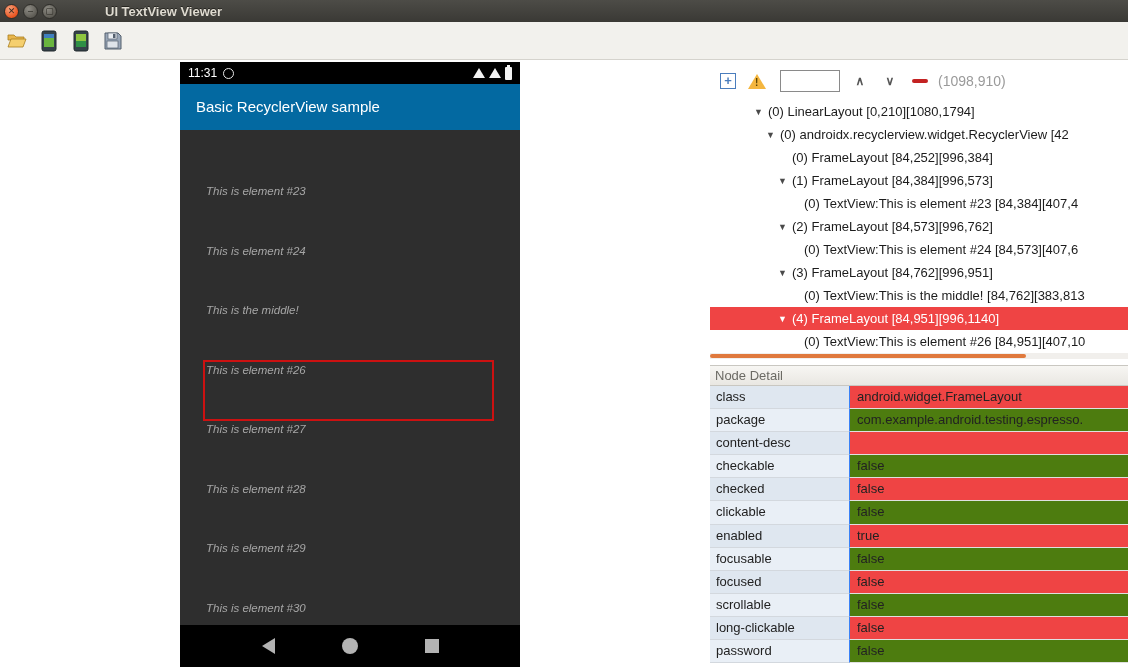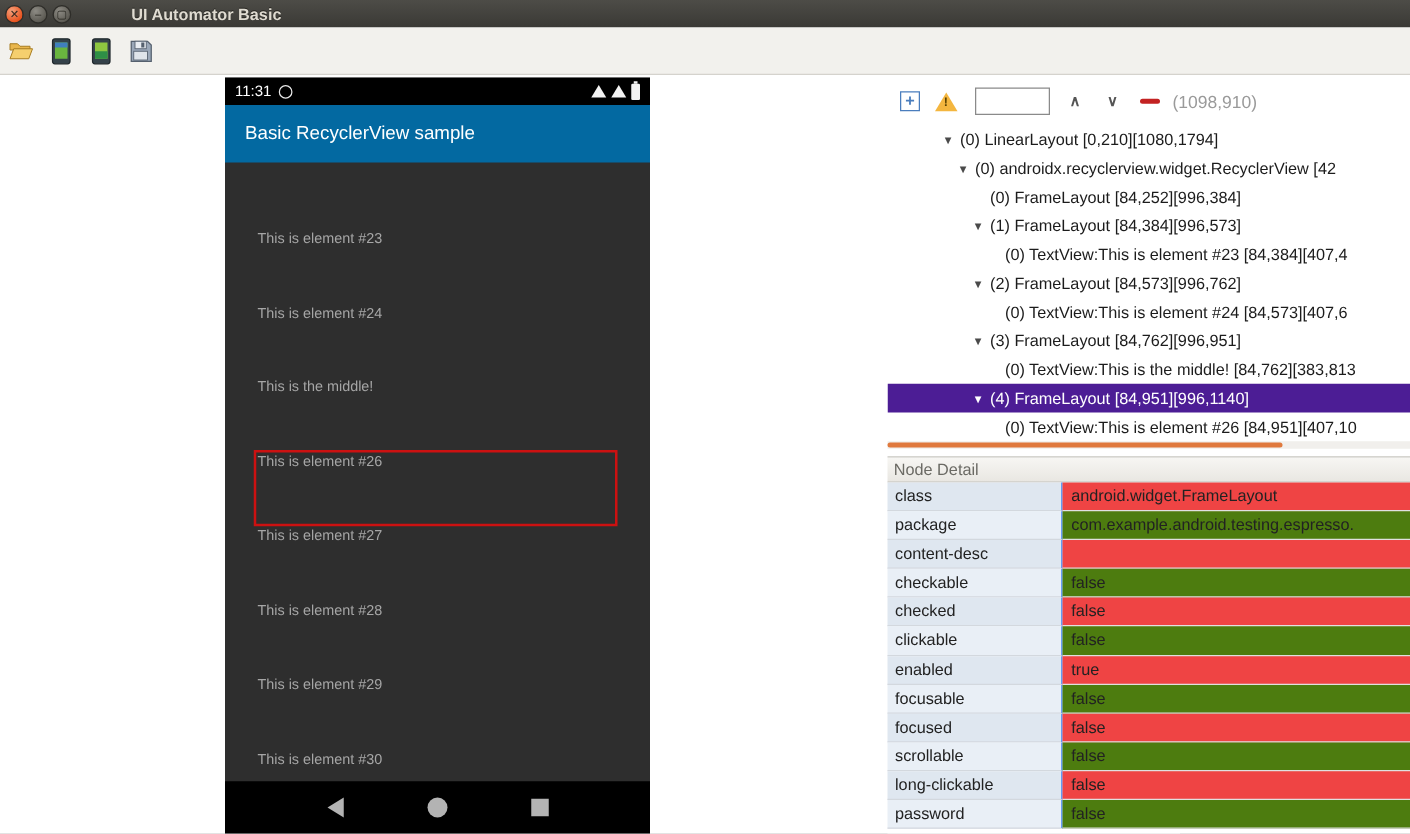--- a/index.html
+++ b/index.html
@@ -29,21 +29,21 @@
   .statusbar { position:absolute; left:0; top:0; width:100%; height:22px; background:#000;
     display:flex; align-items:center; color:#fff; font-size:12px; padding:0 8px; }
   .clock-ic { width:11px; height:11px; border:1.5px solid #e8e8e8; border-radius:50%; margin-left:6px; }
   .sb-right { margin-left:auto; display:flex; align-items:center; gap:4px; }
   .tri { width:0; height:0; border-left:6px solid transparent; border-right:6px solid transparent; border-bottom:10px solid #f2f2f2; }
   .batt { width:7px; height:13px; background:#f2f2f2; border-radius:1px; position:relative; }
   .batt:before { content:""; position:absolute; left:2px; top:-2px; width:3px; height:2px; background:#f2f2f2; }
   .appbar { position:absolute; left:0; top:22px; width:100%; height:46px; background:#0369a1;
     color:#ffffff; font-size:15px; font-weight:500; line-height:46px; padding-left:16px; }
   .dev-list { position:absolute; left:0; top:119px; width:100%; }
-  .list-item { height:59.5px; padding:4px 0 0 26px; color:#a6a6a6; font-size:11.5px; }
+  .list-item { height:59.5px; padding:4px 0 0 26px; color:#a6a6a6; font-size:11.5px;font-style:italic; }
   .sel-rect { position:absolute; left:23px; top:298px; width:291px; height:61px; border:2px solid #cc1111; }
   .navbar { position:absolute; left:0; top:563px; width:100%; height:42px; background:#000;
     display:flex; align-items:center; justify-content:space-around; padding:0 48px; }
   .nav-back { width:0; height:0; border-top:8px solid transparent; border-bottom:8px solid transparent; border-right:13px solid #b3b3b3; }
   .nav-home { width:16px; height:16px; border-radius:50%; background:#b3b3b3; }
   .nav-recent { width:14px; height:14px; background:#b3b3b3; }
 
   
   .inspector { position:absolute; left:710px; top:0; width:418px; height:607px; background:#fff; }
   .insp-toolbar { position:absolute; left:0; top:2px; width:100%; height:38px; display:flex; align-items:center; padding-left:10px; }
@@ -51,21 +51,21 @@
   .ic-warn { width:0; height:0; margin-left:12px; border-left:9px solid transparent; border-right:9px solid transparent; border-bottom:15px solid #f4b63f; position:relative; }
   .ic-warn span { position:absolute; left:-2px; top:3px; font-size:10px; font-weight:bold; color:#5b4200; }
   .search-box { margin-left:14px; width:60px; height:22px; border:1px solid #8a8a8a; font-size:12px; padding:0 3px; background:#fff; }
   .chev { margin-left:10px; width:20px; height:20px; border:none; background:none; color:#555; font-size:12px; font-weight:bold; }
   .ic-minus { margin-left:12px; width:16px; height:4px; background:#c32222; border-radius:2px; }
   .coords { margin-left:10px; color:#9a9a9a; font-size:14px; }
 
   .tree { position:absolute; left:0; top:40px; width:100%; height:253px; overflow:hidden; }
   .tree-row { height:23px; line-height:23px; font-size:13px; color:#1c1c1c; white-space:nowrap; }
   .tree-row .arrow { display:inline-block; width:14px; font-size:9px; color:#4a4a4a; vertical-align:middle; }
-  .tree-row.selected { background:#4c1d95; color:#ffffff; }
+  .tree-row.selected { background:#ef4444; color:#ffffff; }
   .tree-row.selected .arrow { color:#ffffff; }
 
   .hscroll { position:absolute; left:0; top:293px; width:100%; height:6px; background:#f1efec; }
   .hscroll .thumb { position:absolute; left:0; top:1px; width:316px; height:4px; background:#e0793d; border-radius:2px; }
 
   .detail-header { position:absolute; left:0; top:305px; width:100%; height:21px;
     background:linear-gradient(#f7f6f3,#e9e7e2); border-top:1px solid #c9c7c1; border-bottom:1px solid #c9c7c1;
     color:#6b6a64; font-size:13px; line-height:19px; padding-left:5px; }
 
   .detail-table { position:absolute; left:0; top:326px; width:100%; }
@@ -81,21 +81,21 @@
 <body>
 
 <div id="app">
 
   <div class="titlebar">
     <div class="winbtns">
       <div class="winbtn close">✕</div>
       <div class="winbtn min">–</div>
       <div class="winbtn max">▢</div>
     </div>
-    <span class="win-title">UI Automator Basic</span>
+    <span class="win-title">UI TextView Viewer</span>
   </div>
 
   <div class="toolbar">
     <div class="tbtn">
       <svg width="20" height="16" viewBox="0 0 20 16">
         <path d="M1 2 h6 l2 2 h8 v3 H1z" fill="#e9b64c" stroke="#a87d20" stroke-width="0.8"></path>
         <path d="M1 14 L4 6 h15 l-3 8z" fill="#f5cf6e" stroke="#a87d20" stroke-width="0.8"></path>
       </svg>
     </div>
     <div class="tbtn">

